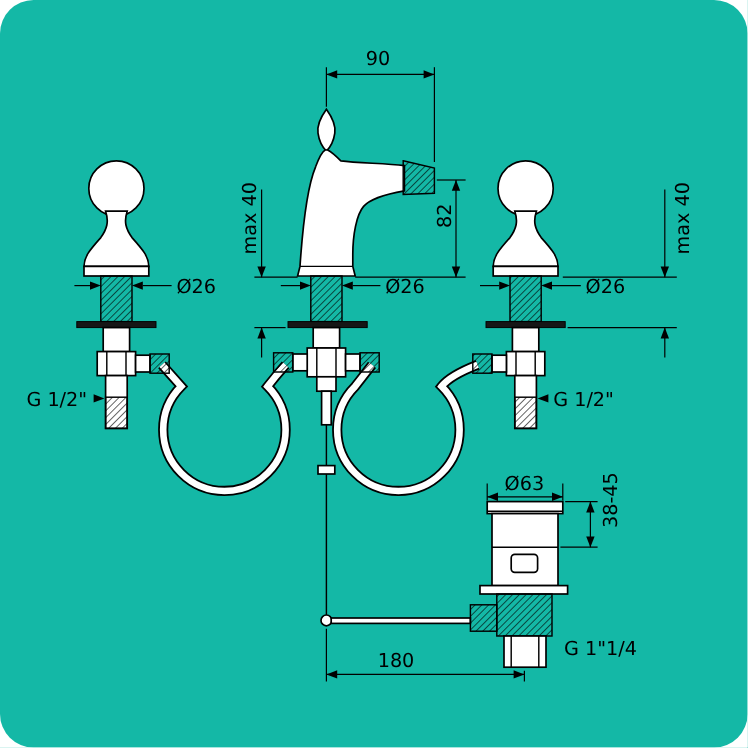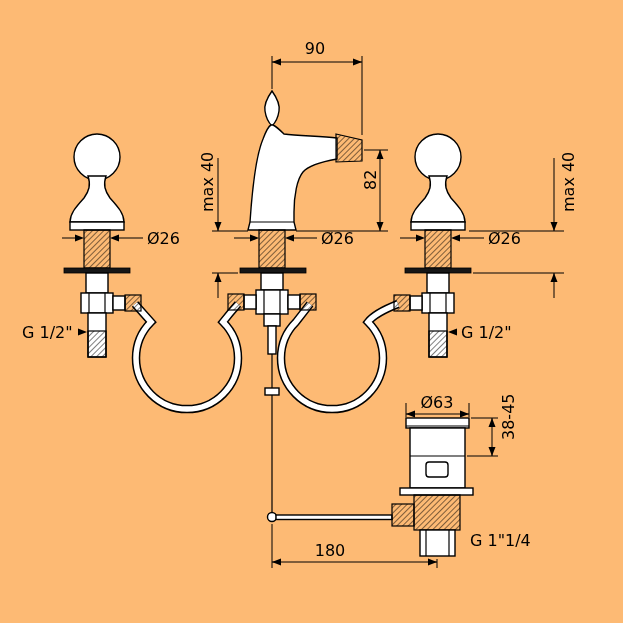--- a/index.html
+++ b/index.html
@@ -1,16 +1,16 @@
 <!DOCTYPE html>
 <html><head>
 <meta charset="utf-8">
 <style>
   html,body{margin:0;padding:0;background:#fff;}
-  .stage{width:623px;height:623px;background:#fdba74;position:relative;overflow:hidden;}
+  .stage{width:623px;height:623px;background:#14b8a6;position:relative;overflow:hidden;border-radius:28px;}
   svg{display:block;}
   .ol{fill:#ffffff;stroke:#000;stroke-width:1.4;}
   .th{stroke:#000;stroke-width:1.2;fill:none;}
   .hx{fill:url(#hatch);stroke:#000;stroke-width:1.2;}
   .dk{fill:#161616;stroke:#000;stroke-width:0.8;}
   .dl{stroke:#000;stroke-width:1;fill:none;}
   .ar{fill:#000;stroke:none;}
   .tx{font-family:"DejaVu Sans","Liberation Sans",sans-serif;font-size:16px;fill:#000;}
   .hose-o{stroke:#000;stroke-width:8.5;fill:none;}
   .hose-i{stroke:#fff;stroke-width:5.5;fill:none;}

